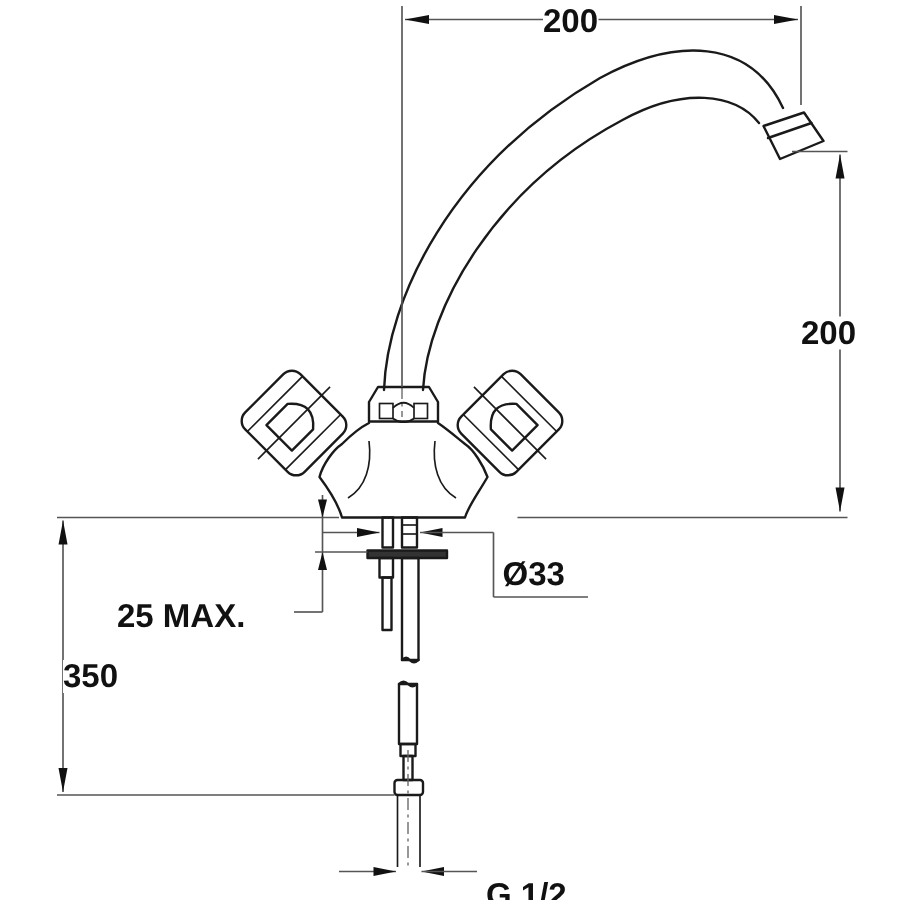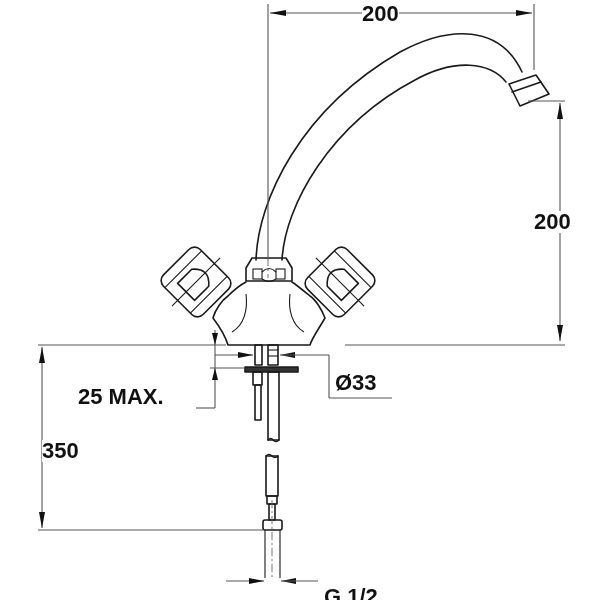--- a/index.html
+++ b/index.html
@@ -141,17 +141,17 @@
     <line class="d" x1="226" y1="581" x2="264" y2="581"></line>
     <polygon class="ah" points="264,581 249,578 249,584"></polygon>
     <polygon class="ah" points="281,581 296,578 296,584"></polygon>
     <line class="d" x1="281" y1="581" x2="318" y2="581"></line>
   </g>
 </svg>
 
 
 <div class="dim-label" style="left:362px; top:3px;">200</div>
 <div class="dim-label" style="left:534px; top:211px;">200</div>
-<div class="dim-label" style="left:78px; top:386px;">25 MAX.</div>
+<div class="dim-label" style="left:78px; top:400px;">25 MAX.</div>
 <div class="dim-label" style="left:335px; top:372px;text-align:center;">Ø33</div>
 <div class="dim-label" style="left:18px; top:440px;margin-left:24px;">350</div>
 <div class="dim-label" style="left:324px; top:570px;margin-top:16px;">G 1/2</div>
 </div>
 
 </body></html>

